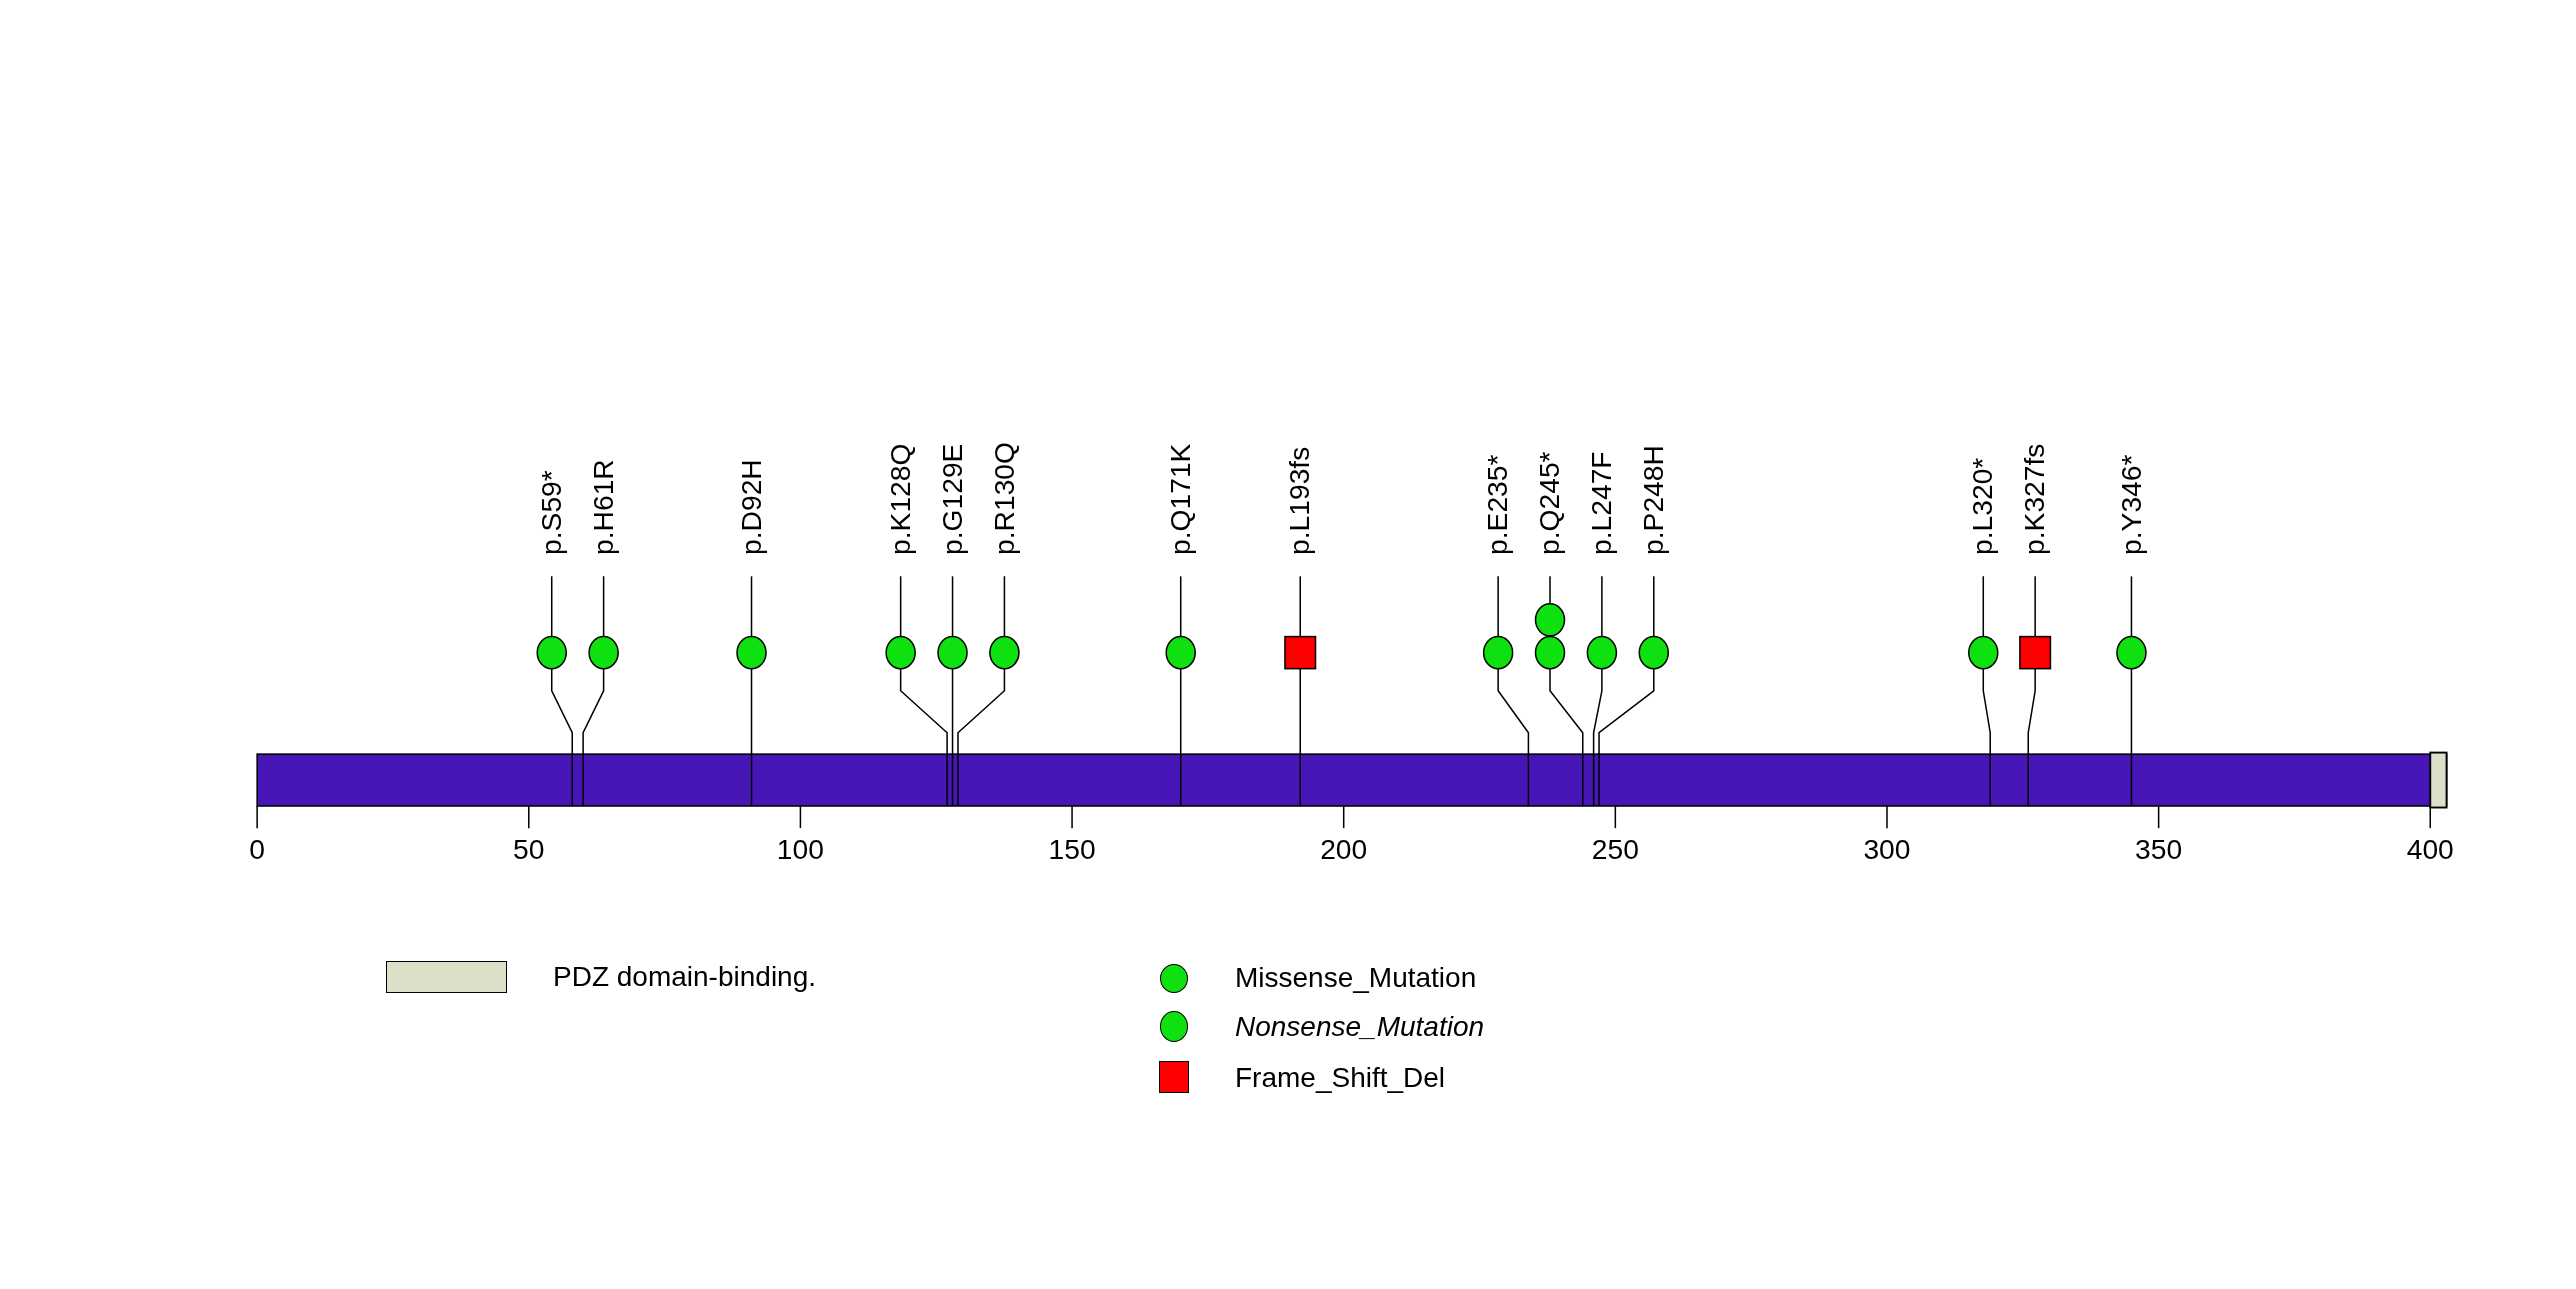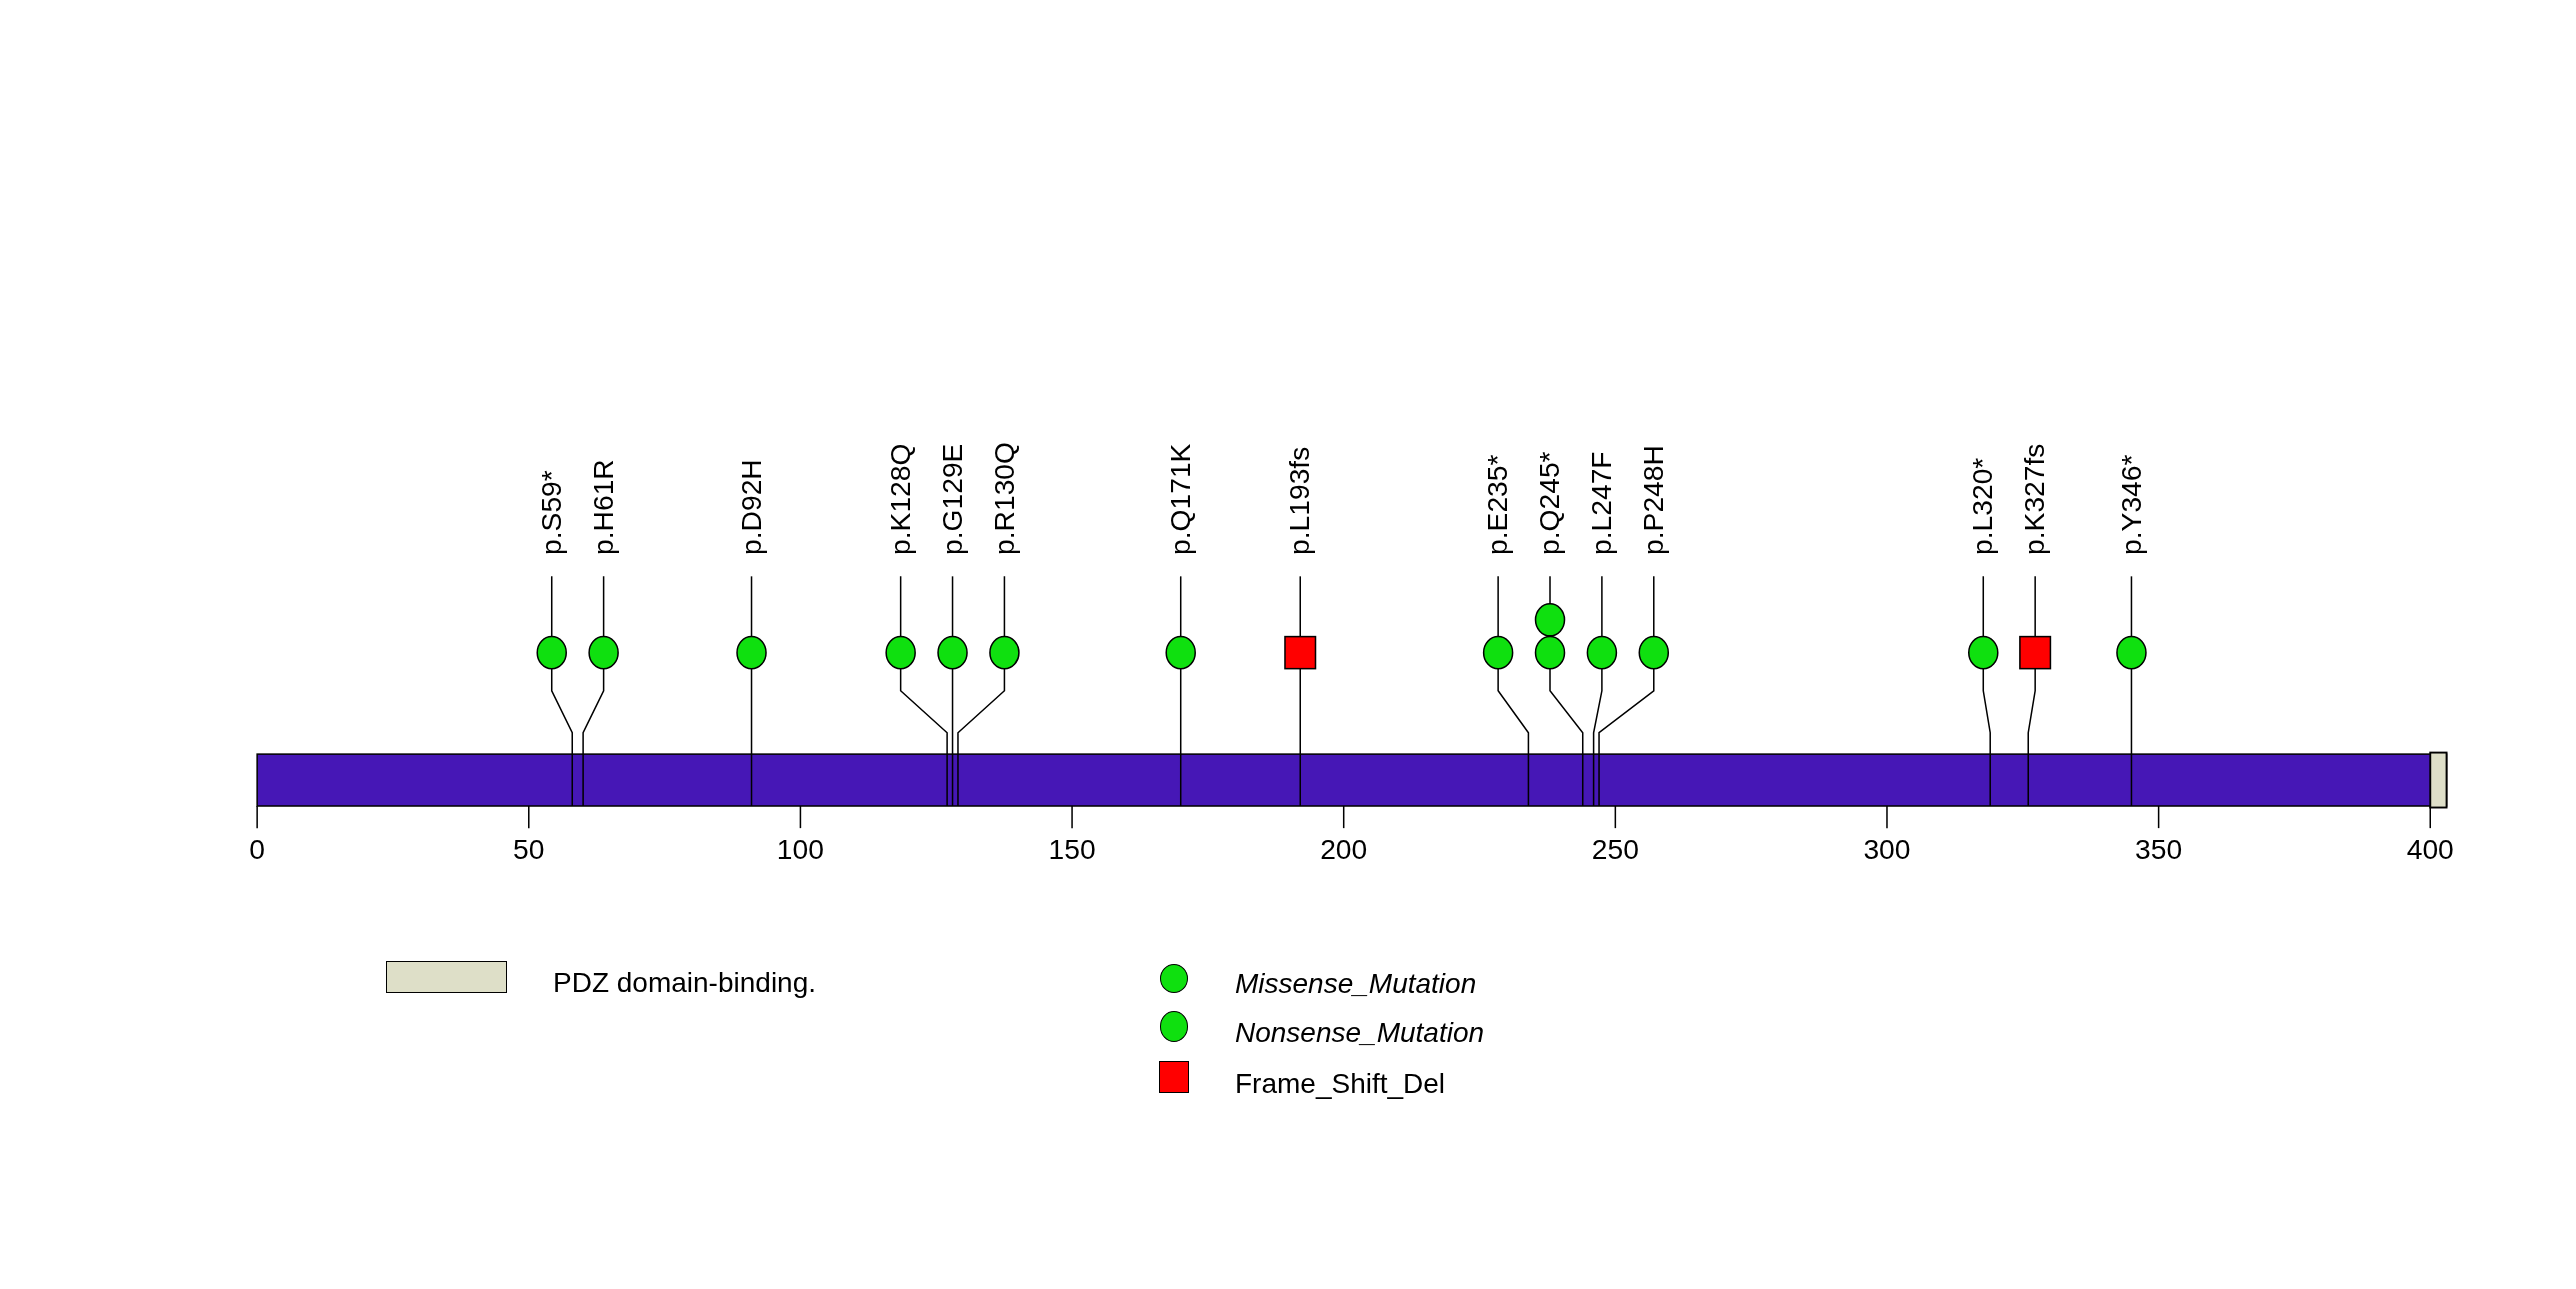--- a/index.html
+++ b/index.html
@@ -34,21 +34,20 @@
     box-sizing: border-box;
     border: 1.5px solid #000000;
   }
   .swatch.circle { border-radius: 50%; }
   .legend-label {
     position: absolute;
     font-size: 28px;
     line-height: 34px;
     color: #000000;
     white-space: nowrap;
-    margin-top: 6px;
   }
 </style>
 </head>
 <body>
 
 <div id="canvas">
 
   <svg id="lollipop-svg" width="2576" height="1290" viewBox="0 0 3376 1690">
       <rect x="337" y="988" width="2869.36" height="68" fill="#4617B6" stroke="#000000" stroke-width="2"></rect>
       <rect x="3185" y="986" width="21.360000000000127" height="72" fill="#DEDFC8" stroke="#000000" stroke-width="2.5"></rect>
@@ -118,21 +117,21 @@
       <text transform="translate(2805.4 727) rotate(-90)" font-size="37" fill="#000000">p.Y346*</text>
     </svg>
 
   <div class="legend-item">
     <span class="swatch" style="left: 386px; top: 961px; width: 121px; height: 32px; background: rgb(222, 223, 200);"></span>
     <span class="legend-label" style="left:553px; top:960px;">PDZ domain-binding.</span>
   </div>
 
   <div class="legend-item">
     <span class="swatch circle" style="left: 1160px; top: 964px; width: 28px; height: 29px; background: rgb(15, 224, 15);"></span>
-    <span class="legend-label" style="left:1235px; top:961px;font-style:italic;">Missense_Mutation</span>
+    <span class="legend-label" style="left:1235px; top:961px;">Missense_Mutation</span>
   </div>
 
   <div class="legend-item">
     <span class="swatch circle" style="left: 1160px; top: 1011px; width: 28px; height: 30.5px; background: rgb(15, 224, 15);"></span>
     <span class="legend-label" style="left:1235px; top:1010px;font-style:italic;">Nonsense_Mutation</span>
   </div>
 
   <div class="legend-item">
     <span class="swatch" style="left: 1159px; top: 1061px; width: 30px; height: 32px; background: rgb(255, 0, 0);"></span>
     <span class="legend-label" style="left:1235px; top:1061px;">Frame_Shift_Del</span>

